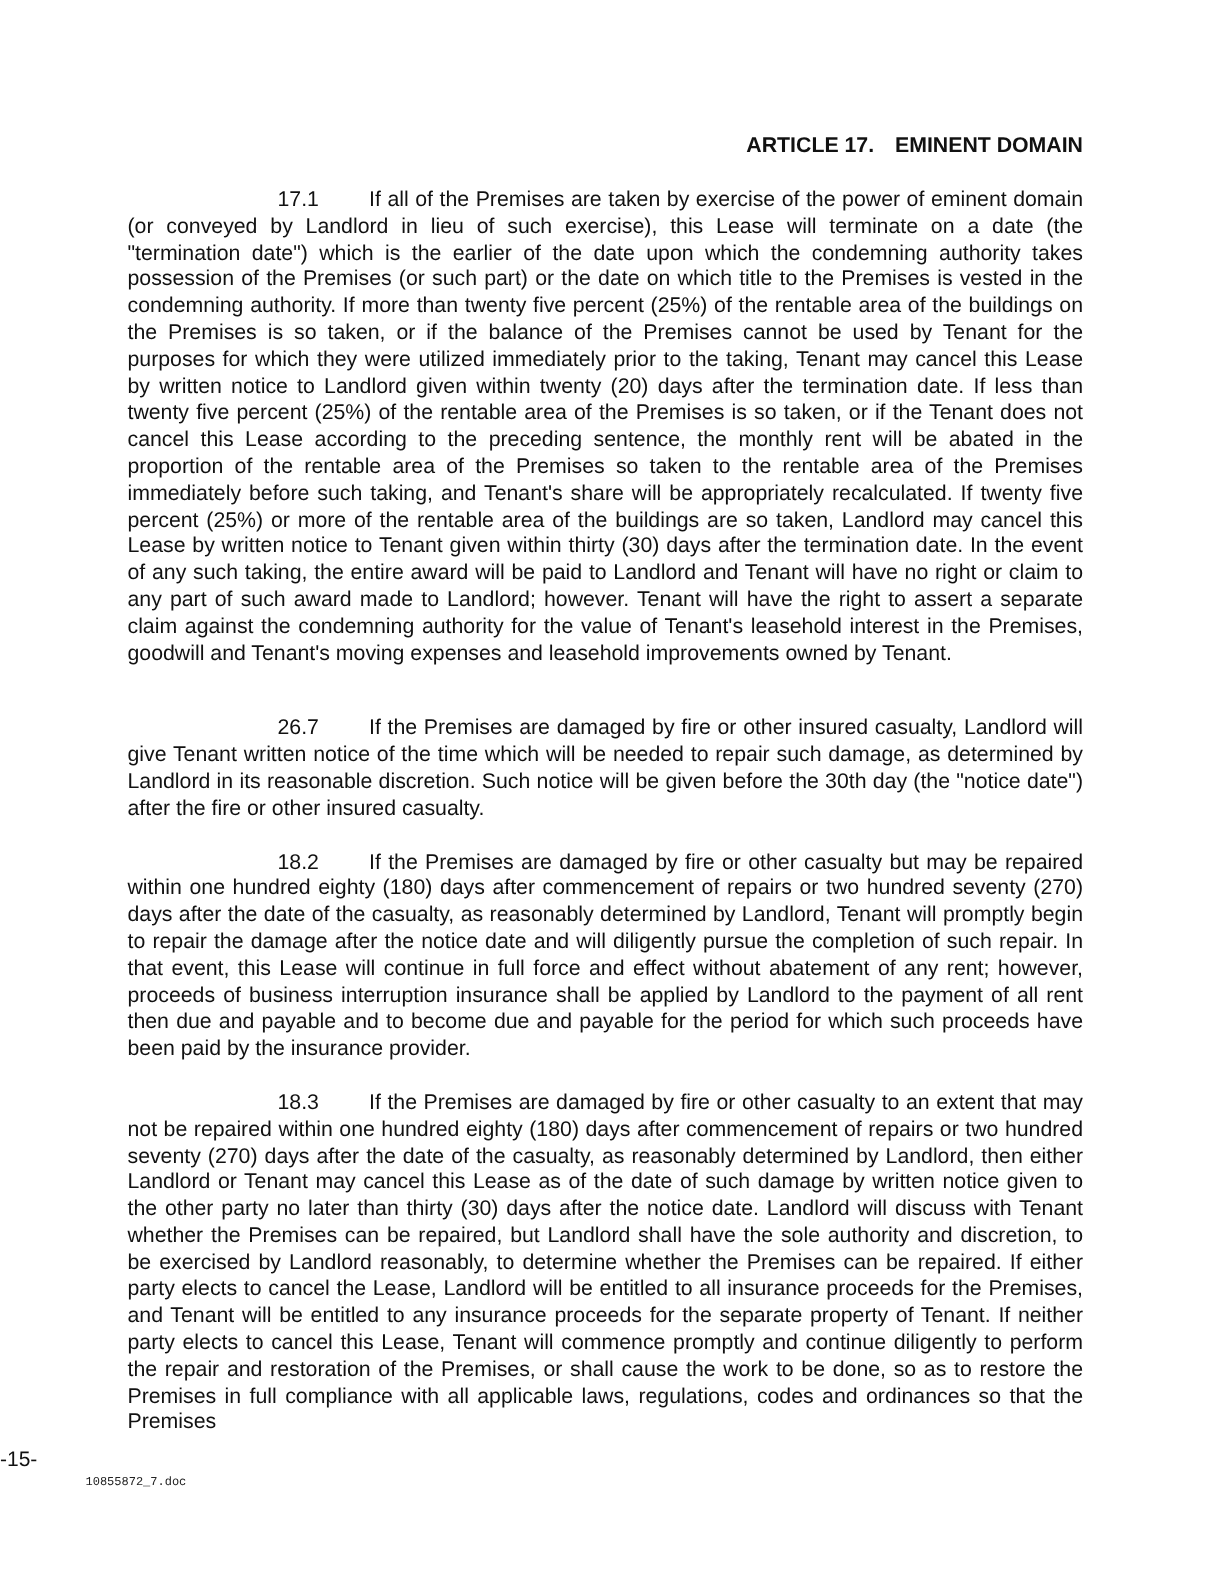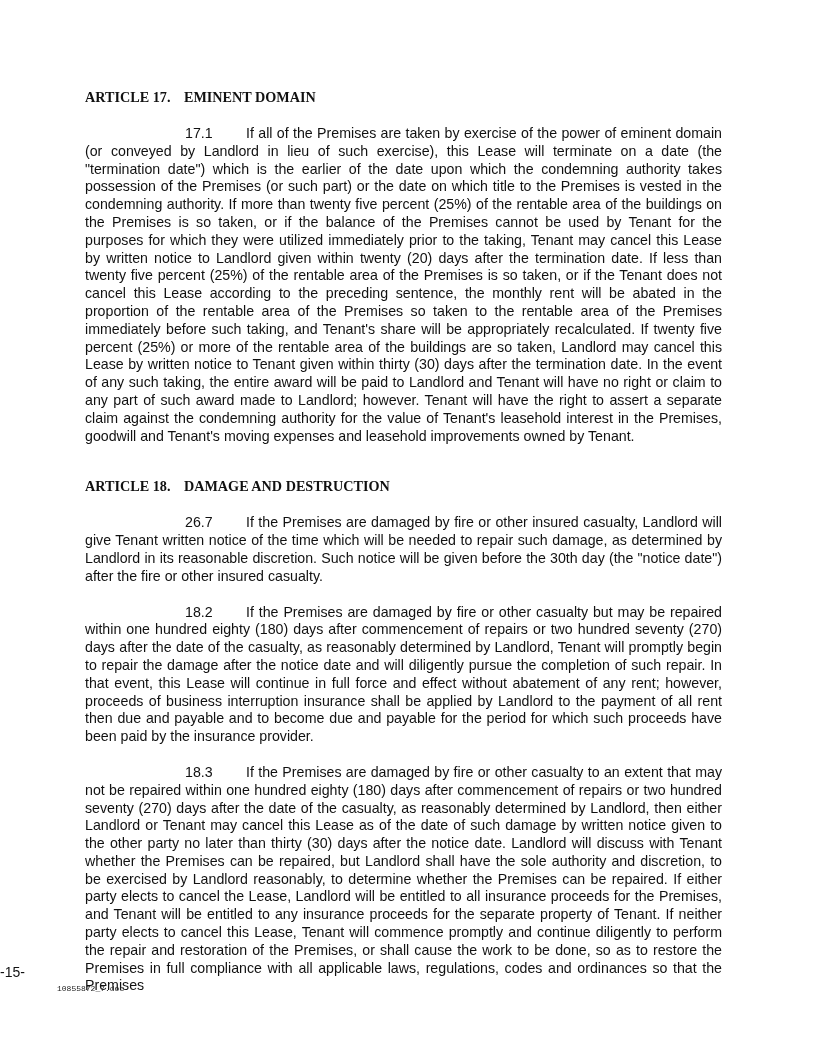--- a/index.html
+++ b/index.html
@@ -1,20 +1,20 @@
 <!DOCTYPE html>
 <html><head>
 <meta charset="utf-8">
 <style>
   html, body { margin: 0; padding: 0; background: #ffffff; }
   body { width: 820px; height: 1061px; position: relative; overflow: hidden;
          font-family: "Liberation Sans", sans-serif; color: #111111; }
   .page { position: absolute; left: 85px; top: 88px; width: 637px; }
-  .heading { text-align: left; font-weight: bold; font-size: 14.2px; line-height: 18px;
-             margin: 0 0 19px 0; letter-spacing: 0; font-family: Liberation Serif, serif; }
+  .heading { text-align: right; font-weight: bold; font-size: 14.2px; line-height: 18px;
+             margin: 0 0 19px 0; letter-spacing: 0; }
   .heading .num { margin-right: 10px; }
   .para { font-size: 14.2px; line-height: 17.8px; text-align: justify; margin: 0 0 18px 0;
           text-align-last: left; }
   .para .secnum { display: inline-block; margin-left: 100px; width: 61px; }
   .page-number { position: absolute; left: 0; width: 820px; top: 964px; text-align: left;
                  font-size: 14px; }
   .doc-id { position: absolute; left: 57px; top: 984px; font-family: Liberation Mono, monospace;
             font-size: 8px; color: #222; }
 </style>
 </head>
@@ -24,24 +24,20 @@
 
   <h2 class="heading">
     <span class="num">ARTICLE 17.</span>
     <span>EMINENT DOMAIN</span>
   </h2>
 
   <p class="para" style="margin-bottom:32px;">
     <span class="secnum">17.1</span><span>If all of the Premises are taken by exercise of the power of eminent domain (or conveyed by Landlord in lieu of such exercise), this Lease will terminate on a date (the "termination date") which is the earlier of the date upon which the condemning authority takes possession of the Premises (or such part) or the date on which title to the Premises is vested in the condemning authority. If more than twenty five percent (25%) of the rentable area of the buildings on the Premises is so taken, or if the balance of the Premises cannot be used by Tenant for the purposes for which they were utilized immediately prior to the taking, Tenant may cancel this Lease by written notice to Landlord given within twenty (20) days after the termination date. If less than twenty five percent (25%) of the rentable area of the Premises is so taken, or if the Tenant does not cancel this Lease according to the preceding sentence, the monthly rent will be abated in the proportion of the rentable area of the Premises so taken to the rentable area of the Premises immediately before such taking, and Tenant's share will be appropriately recalculated. If twenty five percent (25%) or more of the rentable area of the buildings are so taken, Landlord may cancel this Lease by written notice to Tenant given within thirty (30) days after the termination date. In the event of any such taking, the entire award will be paid to Landlord and Tenant will have no right or claim to any part of such award made to Landlord; however. Tenant will have the right to assert a separate claim against the condemning authority for the value of Tenant's leasehold interest in the Premises, goodwill and Tenant's moving expenses and leasehold improvements owned by Tenant.</span>
   </p>
 
-  <h2 class="heading">
-    <span class="num">ARTICLE 18.</span>
-    <span>DAMAGE AND DESTRUCTION</span>
-  </h2>
 
   <p class="para">
     <span class="secnum">26.7</span><span>If the Premises are damaged by fire or other insured casualty, Landlord will give Tenant written notice of the time which will be needed to repair such damage, as determined by Landlord in its reasonable discretion. Such notice will be given before the 30th day (the "notice date") after the fire or other insured casualty.</span>
   </p>
 
   <p class="para">
     <span class="secnum">18.2</span><span>If the Premises are damaged by fire or other casualty but may be repaired within one hundred eighty (180) days after commencement of repairs or two hundred seventy (270) days after the date of the casualty, as reasonably determined by Landlord, Tenant will promptly begin to repair the damage after the notice date and will diligently pursue the completion of such repair. In that event, this Lease will continue in full force and effect without abatement of any rent; however, proceeds of business interruption insurance shall be applied by Landlord to the payment of all rent then due and payable and to become due and payable for the period for which such proceeds have been paid by the insurance provider.</span>
   </p>
 
   <p class="para" style="text-align-last: justify;">

